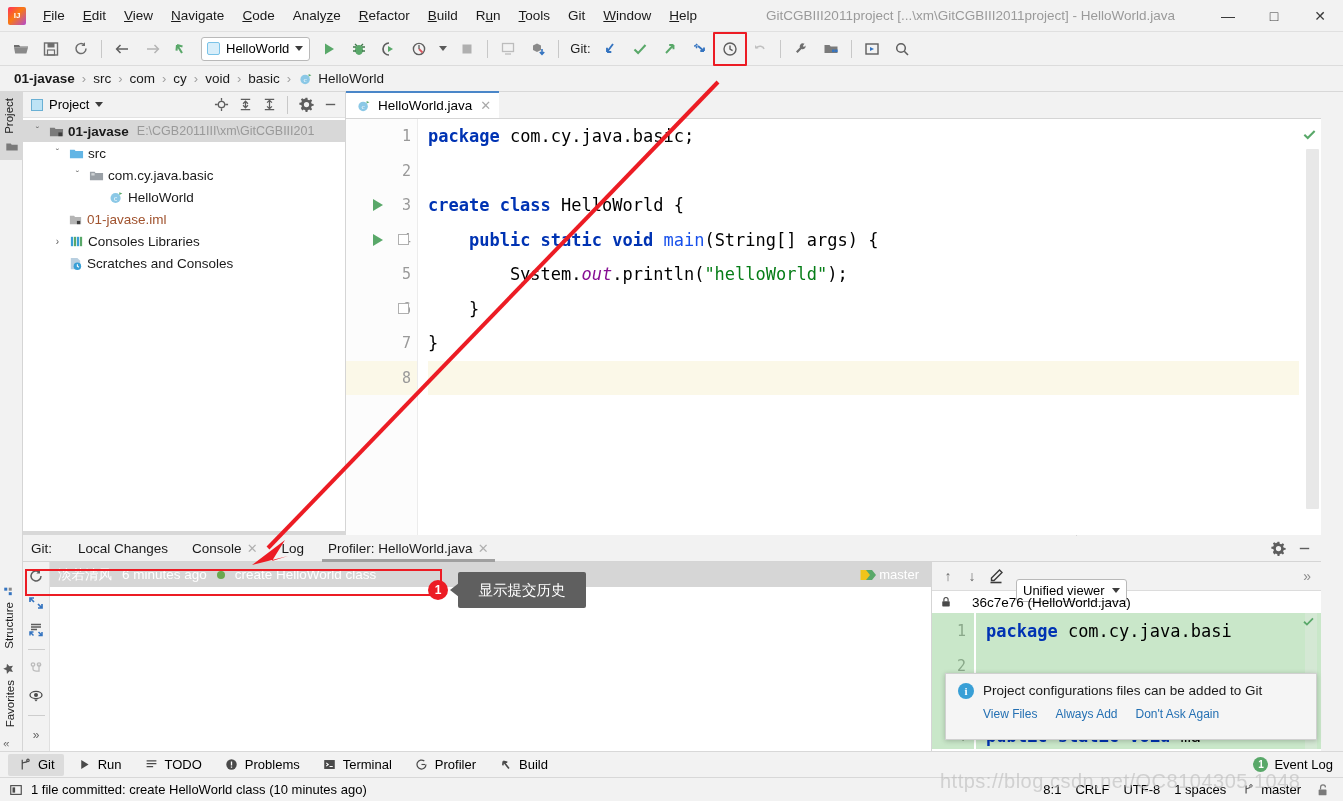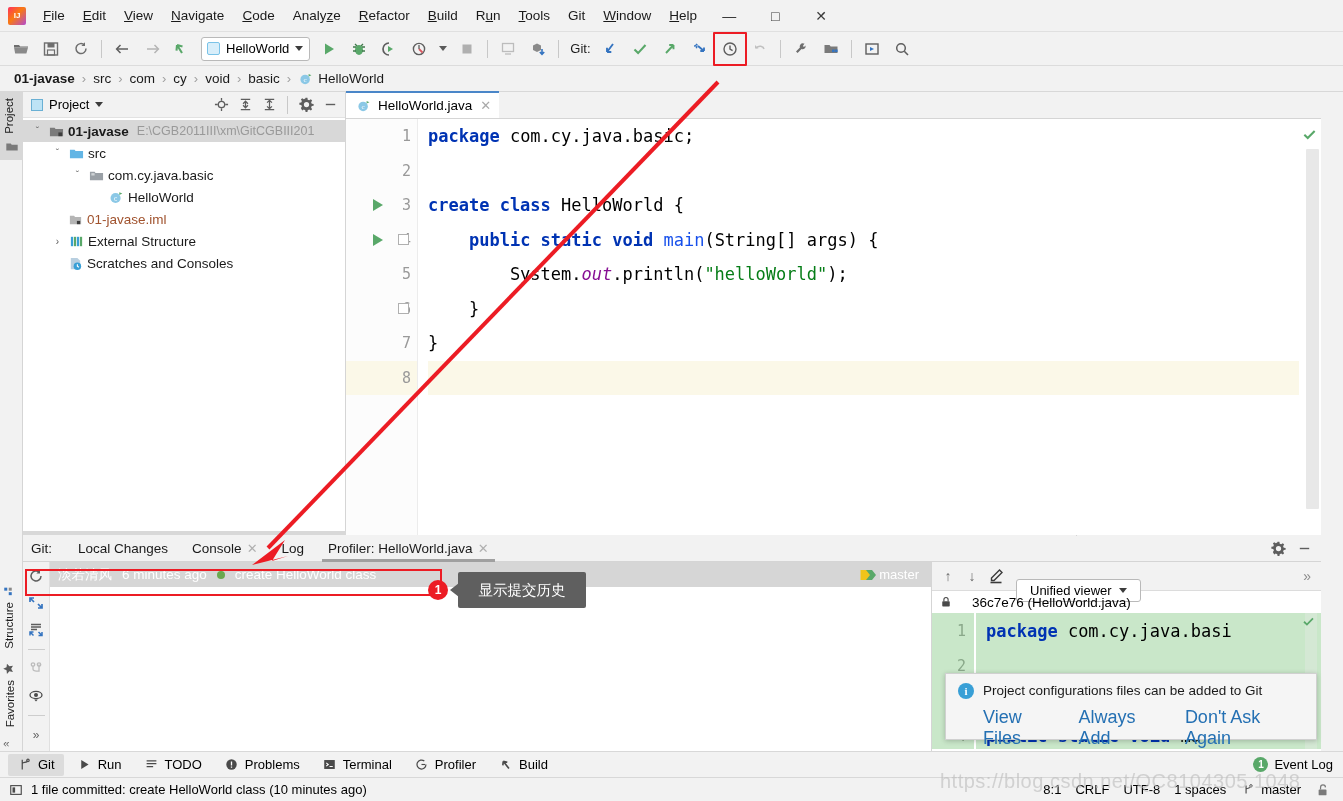--- a/index.html
+++ b/index.html
@@ -268,21 +268,21 @@
     border-left: 1px solid #d5d5d5; }
   .diff-toolbar {
     height: 29px; background: #f2f2f2; display: flex; align-items: center;
     gap: 4px; padding: 0 6px; border-bottom: 1px solid #dcdcdc;
   }
   .dt-ico { width: 20px; height: 20px; display: flex; align-items: center;
     justify-content: center; color: #6a6a6a; font-size: 14px; }
   .viewer-sel {
     display: flex; align-items: center; gap: 7px; height: 23px;
     border: 1px solid #b9b9b9; border-radius: 3px; background: #fff;
-    padding: 0 13px; font-size: 13px; margin-left: 6px; margin-top: 29px;
+    padding: 0 6px; font-size: 13px; margin-left: 6px; margin-top: 29px;
   }
   .dt-more { margin-left: auto; color: #8a8a8a; font-size: 14px;
     padding-right: 4px; }
   .diff-title {
     height: 22px; display: flex; align-items: center; gap: 18px;
     padding-left: 6px; font-size: 13.5px; background: #fff;
   }
   .diff-code { position: relative; background: #fff; height: 136px;
     overflow: hidden; }
   .dline { height: 35px; display: flex; align-items: center;
@@ -307,21 +307,21 @@
   }
   .notif-row1 { display: flex; align-items: flex-start; gap: 9px;
     font-size: 13.5px; color: #1a1a1a; }
   .notif-ico {
     width: 16px; height: 16px; border-radius: 50%; background: #389fd6;
     color: #fff; font-size: 11px; font-weight: bold; flex: 0 0 auto;
     display: flex; align-items: center; justify-content: center;
     font-family: "Liberation Serif", serif;
   }
   .notif-links { display: flex; gap: 18px; padding-left: 25px;
-    margin-top: 8px; font-size: 18px; }
+    margin-top: 8px; font-size: 12px; }
   .notif-links span { color: #2470b3; cursor: pointer; }
 
   
   .toolwin-bar {
     position: absolute; left: 0; top: 751px; width: 1343px; height: 26px;
     background: #f2f2f2; display: flex; align-items: center;
     border-top: 1px solid #d8d8d8; padding-left: 8px;
   }
   .twb {
     display: flex; align-items: center; gap: 5px; height: 22px;
@@ -373,20 +373,21 @@
       <div class="menu-item"><u>C</u>ode</div>
       <div class="menu-item">Analy<u>z</u>e</div>
       <div class="menu-item"><u>R</u>efactor</div>
       <div class="menu-item"><u>B</u>uild</div>
       <div class="menu-item">R<u>u</u>n</div>
       <div class="menu-item"><u>T</u>ools</div>
       <div class="menu-item">Git</div>
       <div class="menu-item"><u>W</u>indow</div>
       <div class="menu-item"><u>H</u>elp</div>
     </div>
+    <div class="win-title">GitCGBIII2011project [...\xm\GitCGBIII2011project] - HelloWorld.java</div>
     <div class="win-btns">
       <div class="win-btn">—</div>
       <div class="win-btn">□</div>
       <div class="win-btn close">✕</div>
     </div>
   </div>
 
   <div class="toolbar">
     <div class="tb-btn">
       <svg width="16" height="16" viewBox="0 0 16 16">
@@ -711,21 +712,21 @@
       <div class="tnode" style="padding-left:28px">
         <span class="arrow">›</span>
         <span class="ico">
           <svg width="15" height="15" viewBox="0 0 16 16">
               <rect x="2" y="3" width="2.4" height="10" fill="#389fd6"></rect>
               <rect x="5.2" y="3" width="2.4" height="10" fill="#59a869"></rect>
               <rect x="8.4" y="3" width="2.4" height="10" fill="#389fd6"></rect>
               <rect x="11.6" y="3" width="2.4" height="10" fill="#59a869"></rect>
             </svg>
         </span>
-        <span class="lbl">External Structure</span>
+        <span class="lbl">Consoles Libraries</span>
       </div>
 
       <div class="tnode" style="padding-left:44px">
         <span class="ico">
           <svg width="15" height="15" viewBox="0 0 16 16">
               <path d="M3 2h7l3 3v9H3z" fill="#b8cfe0"></path>
               <circle cx="10" cy="11" r="4" fill="#389fd6"></circle>
               <path d="M10 8.8V11l1.6 1" stroke="#fff" stroke-width="1.2" fill="none"></path>
             </svg>
         </span>

